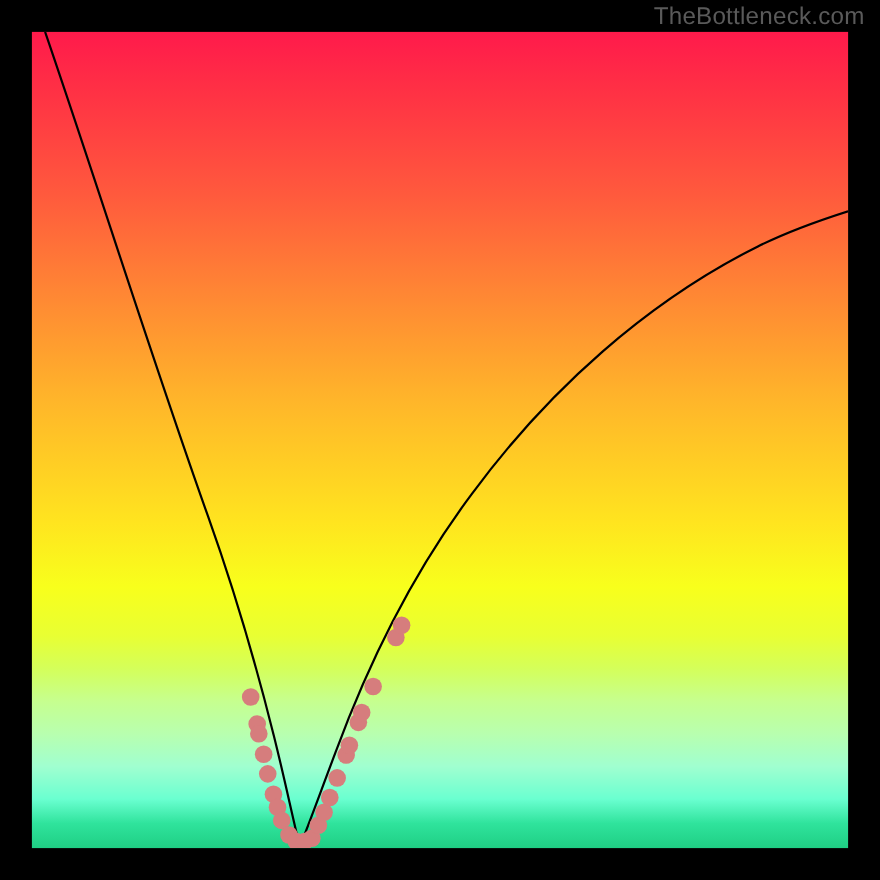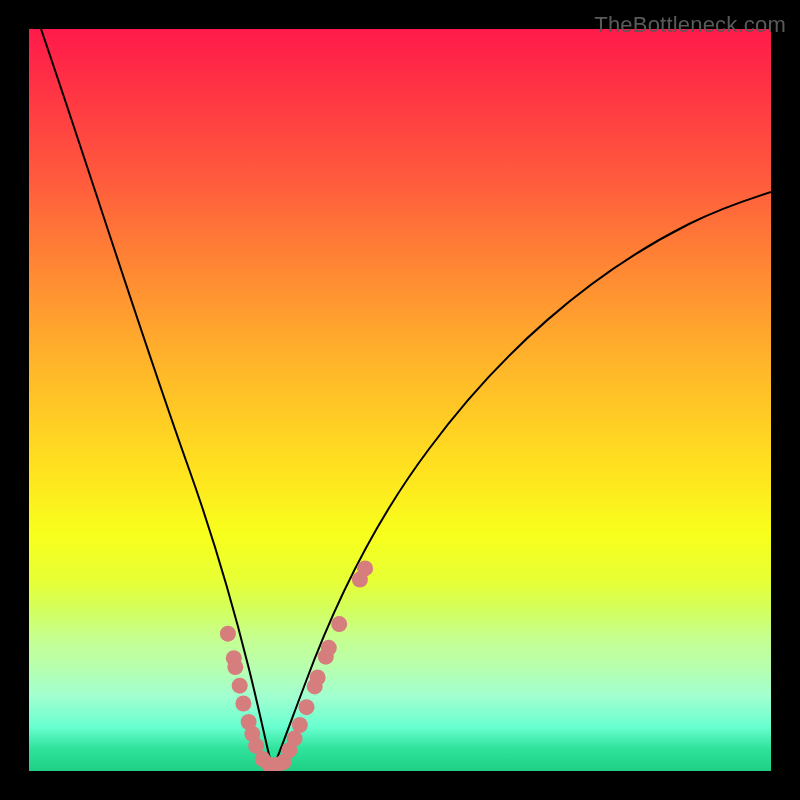--- a/index.html
+++ b/index.html
@@ -37,21 +37,21 @@
       #b8ffaf 86%,
       #a0ffd0 90%,
       #6affd0 94%,
       #2fe39c 97%,
       #1fcf84 100%
     );
     overflow: hidden;
   }
   .watermark {
     position: absolute;
-    top: 12px;
+    top: 2px;
     right: 14px;
     color: #5a5a5a;
     font-size: 22px;
     font-weight: 400;
     letter-spacing: 0.2px;
     z-index: 20;
   }
   svg.curve {
     position: absolute;
     left: 0;

